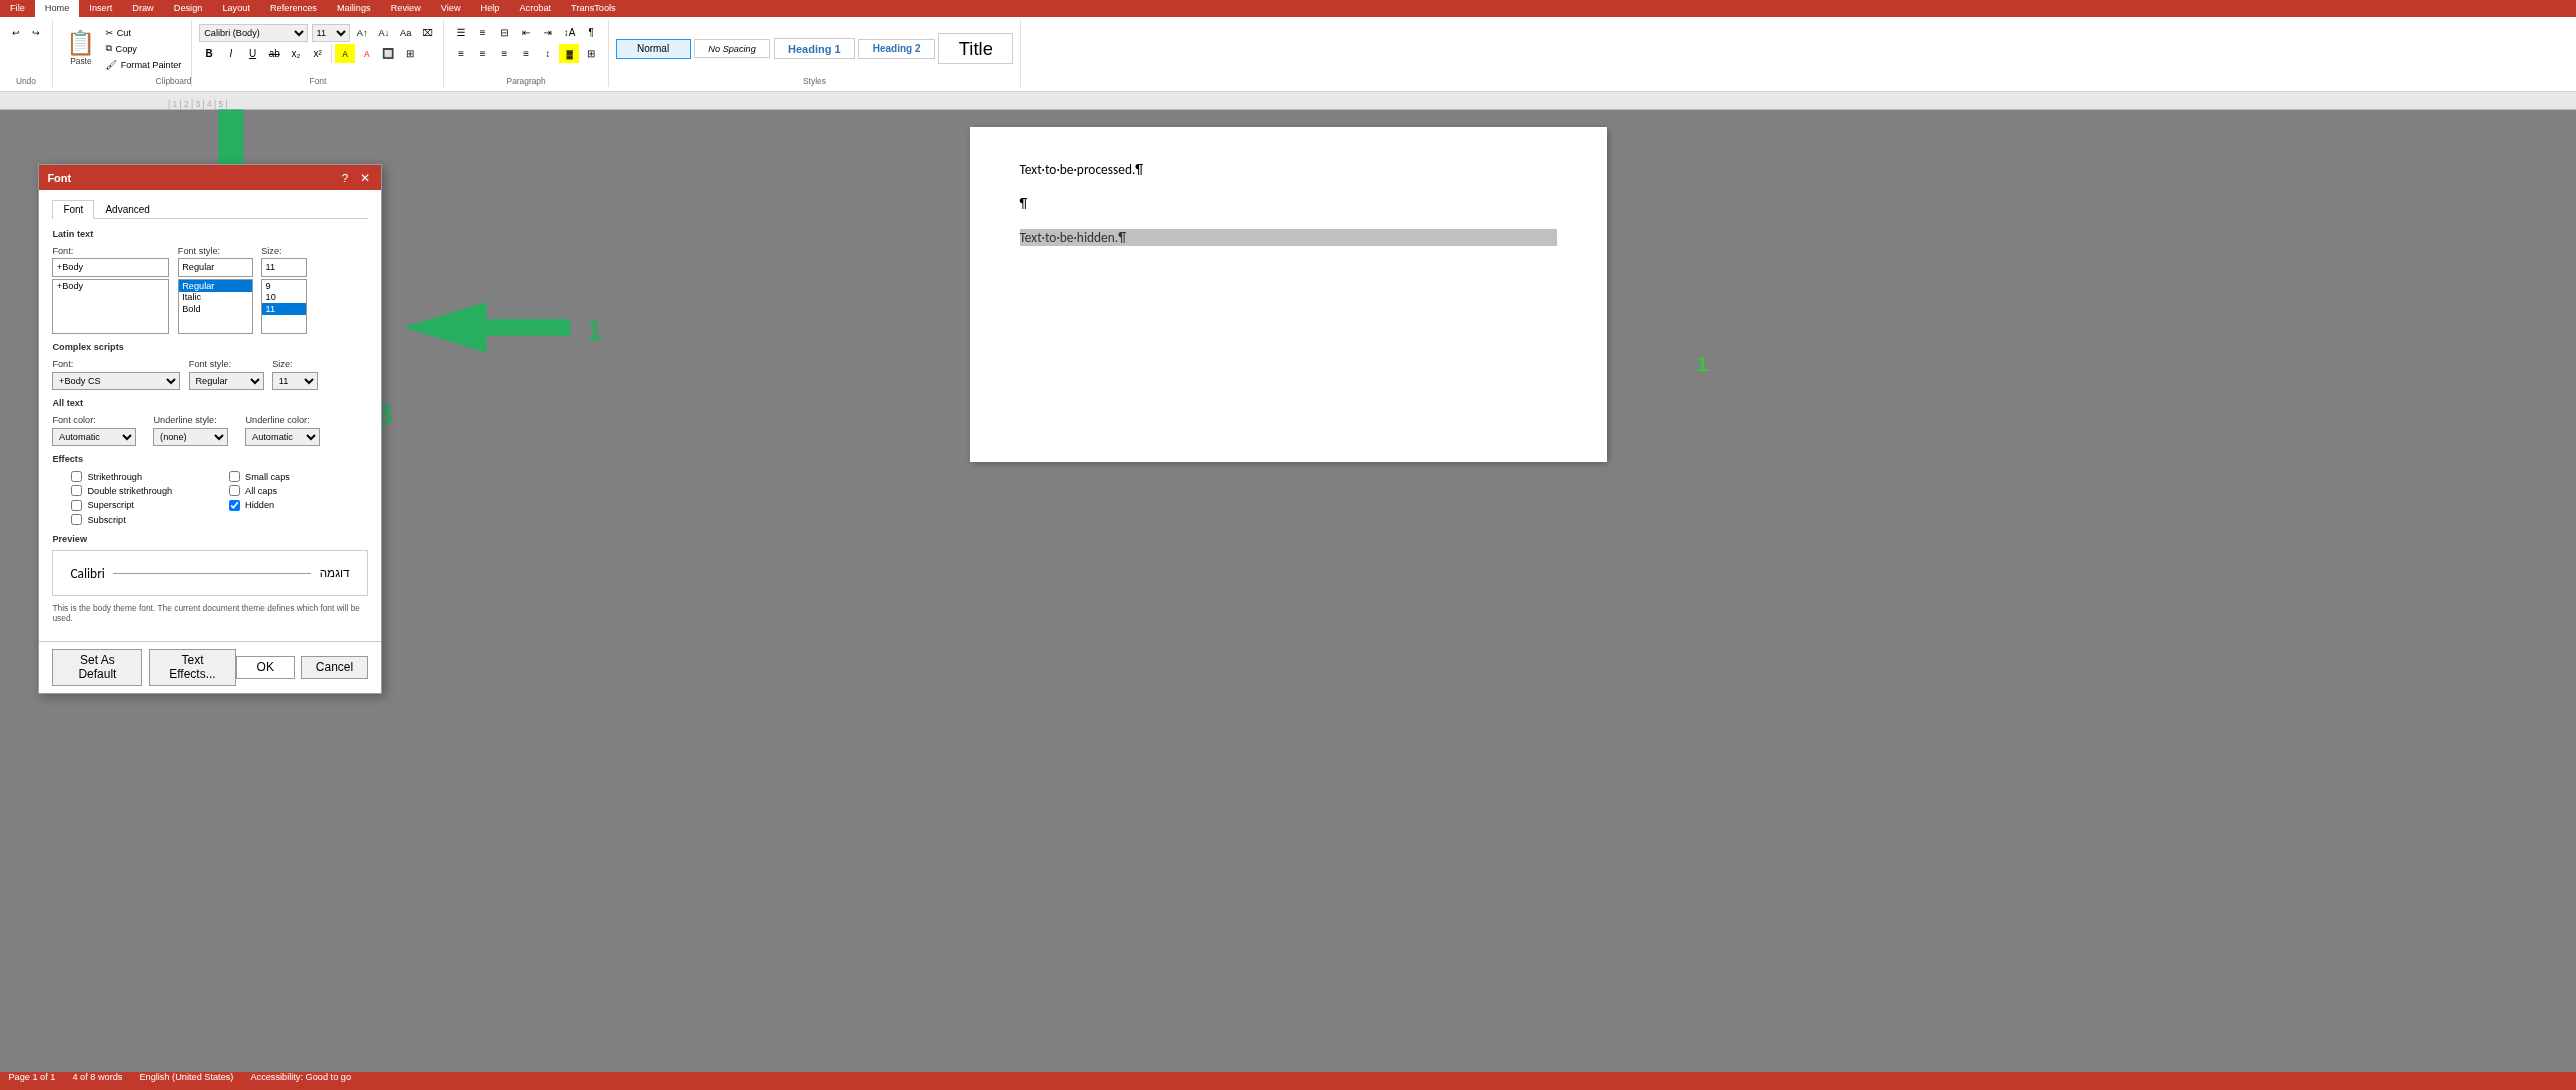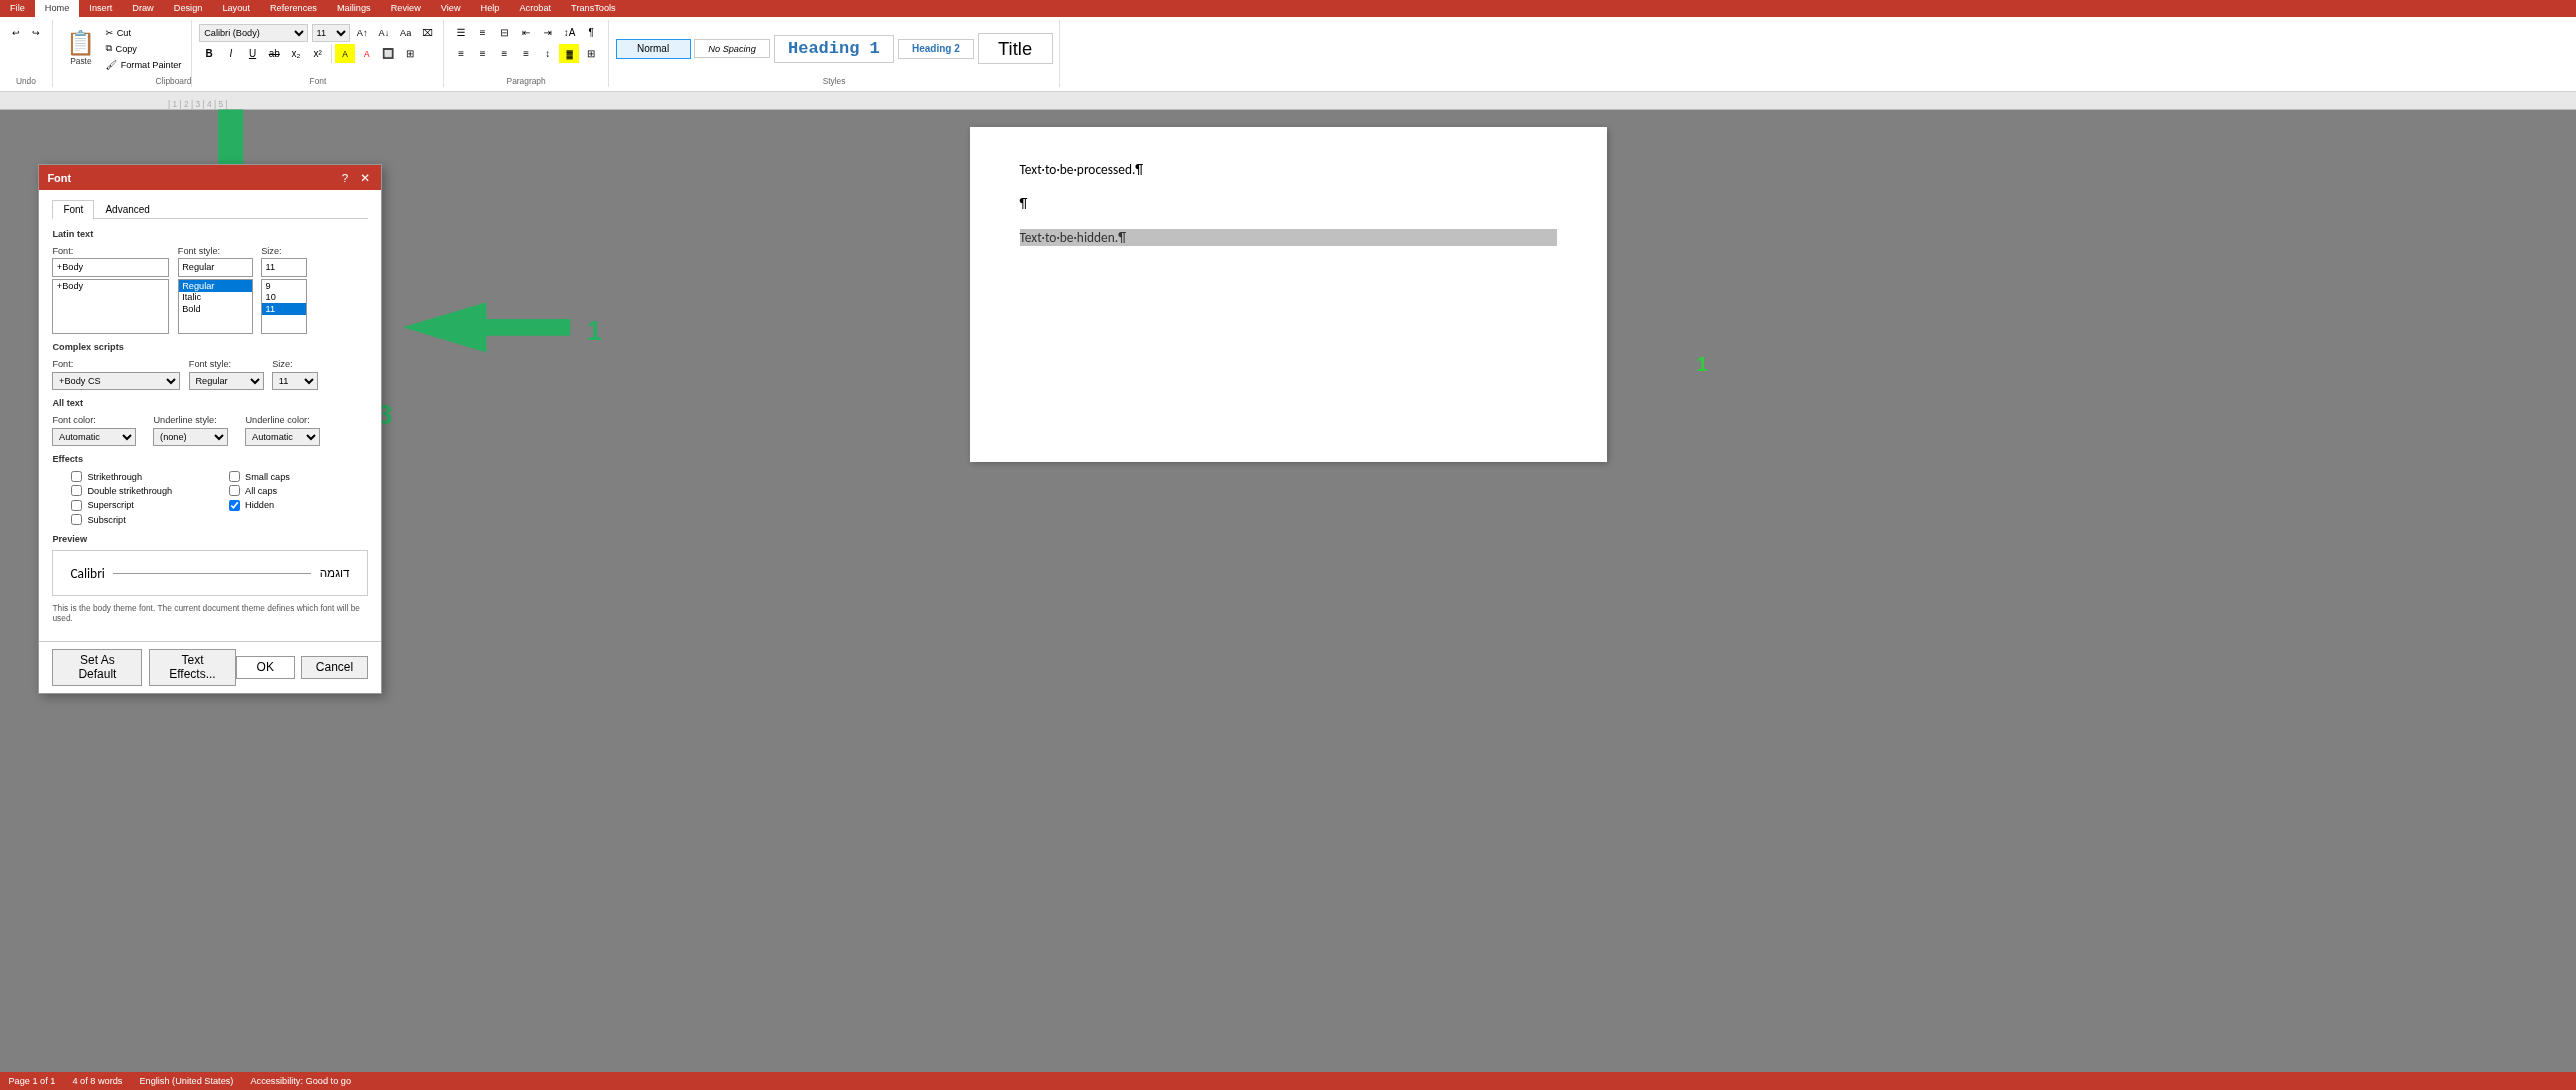--- a/index.html
+++ b/index.html
@@ -35,35 +35,35 @@
 
     
     .para-group { display: flex; flex-direction: column; padding: 3.4px 6.7px 13.4px; border-right: 0.8px solid #e0e0e0; position: relative; }
     .para-row { display: flex; align-items: center; gap: 1.7px; margin-bottom: 2.5px; }
 
     
     .styles-group { display: flex; align-items: center; padding: 3.4px 6.7px 13.4px; border-right: 0.8px solid #e0e0e0; position: relative; gap: 3.4px; }
     .style-btn { padding: 3.4px 13.4px; border: 0.8px solid #ccc; background: #fff; cursor: pointer; font-size: 10px; min-width: 75px; text-align: center; }
     .style-btn.active { border-color: #2196f3; background: #e3f2fd; }
     .style-btn.no-spacing { font-size: 9.2px; font-style: italic; }
-    .style-btn.heading1 { font-size: 17px; font-weight: bold; color: #2e74b5; font-family: Liberation Mono, monospace; }
+    .style-btn.heading1 { font-size: 11px; font-weight: bold; color: #2e74b5; }
     .style-btn.heading2 { font-size: 10px; font-weight: bold; color: #2e74b5; }
     .style-btn.title { font-size: 18.4px; font-weight: normal; }
 
     
     .main-area { display: flex; height: calc(100vh - 92px); }
 
     
     .doc-area { flex: 1; background: #808080; overflow: auto; padding: 17px; }
     .doc-page { background: #fff; width: 637px; margin: 0 auto; min-height: 335px; padding: 34px 50px; box-shadow: 1.7px 1.7px 6.7px rgba(0,0,0,0.3); position: relative; }
     .doc-text { font-size: 13.4px; font-family: Calibri, sans-serif; margin-bottom: 17px; white-space: pre; }
     .doc-text.hidden-text { background: #c0c0c0; color: #333; }
 
     
-    .status-bar { background: #c0392b; color: #fff; height: 18.4px; display: flex; align-items: center; padding: 0 8.4px; font-size: 9.2px; gap: 17px; position: fixed; bottom: 0; left: 0; right: 0; }
+    .status-bar { background: #c0392b; color: #fff; height: 18.4px; display: flex; align-items: flex-start; padding: 0 8.4px; font-size: 9.2px; gap: 17px; position: fixed; bottom: 0; left: 0; right: 0; }
 
     
     .dialog-overlay { position: fixed; top: 0; left: 0; right: 0; bottom: 0; z-index: 100; pointer-events: none; }
     .dialog { position: absolute; top: 164px; left: 38px; width: 344px; background: #fff; border: 0.8px solid #999; box-shadow: 3.4px 3.4px 10px rgba(0,0,0,0.3); pointer-events: all; }
     .dialog-titlebar { background: #c0392b; color: #fff; padding: 5px 8.4px; display: flex; align-items: center; justify-content: space-between; font-size: 11px; font-weight: 600; }
     .dialog-titlebar-btns { display: flex; gap: 5px; }
     .dialog-titlebar-btn { width: 15px; height: 15px; background: transparent; border: none; color: #fff; cursor: pointer; font-size: 11.7px; display: flex; align-items: center; justify-content: center; }
     .dialog-body { padding: 10px 13.4px; }
     .dialog-tabs { display: flex; border-bottom: 0.8px solid #ccc; margin-bottom: 10px; }
     .dialog-tab { padding: 3.4px 10px; font-size: 10px; cursor: pointer; border: 0.8px solid transparent; border-bottom: none; margin-bottom: -0.8px; }

